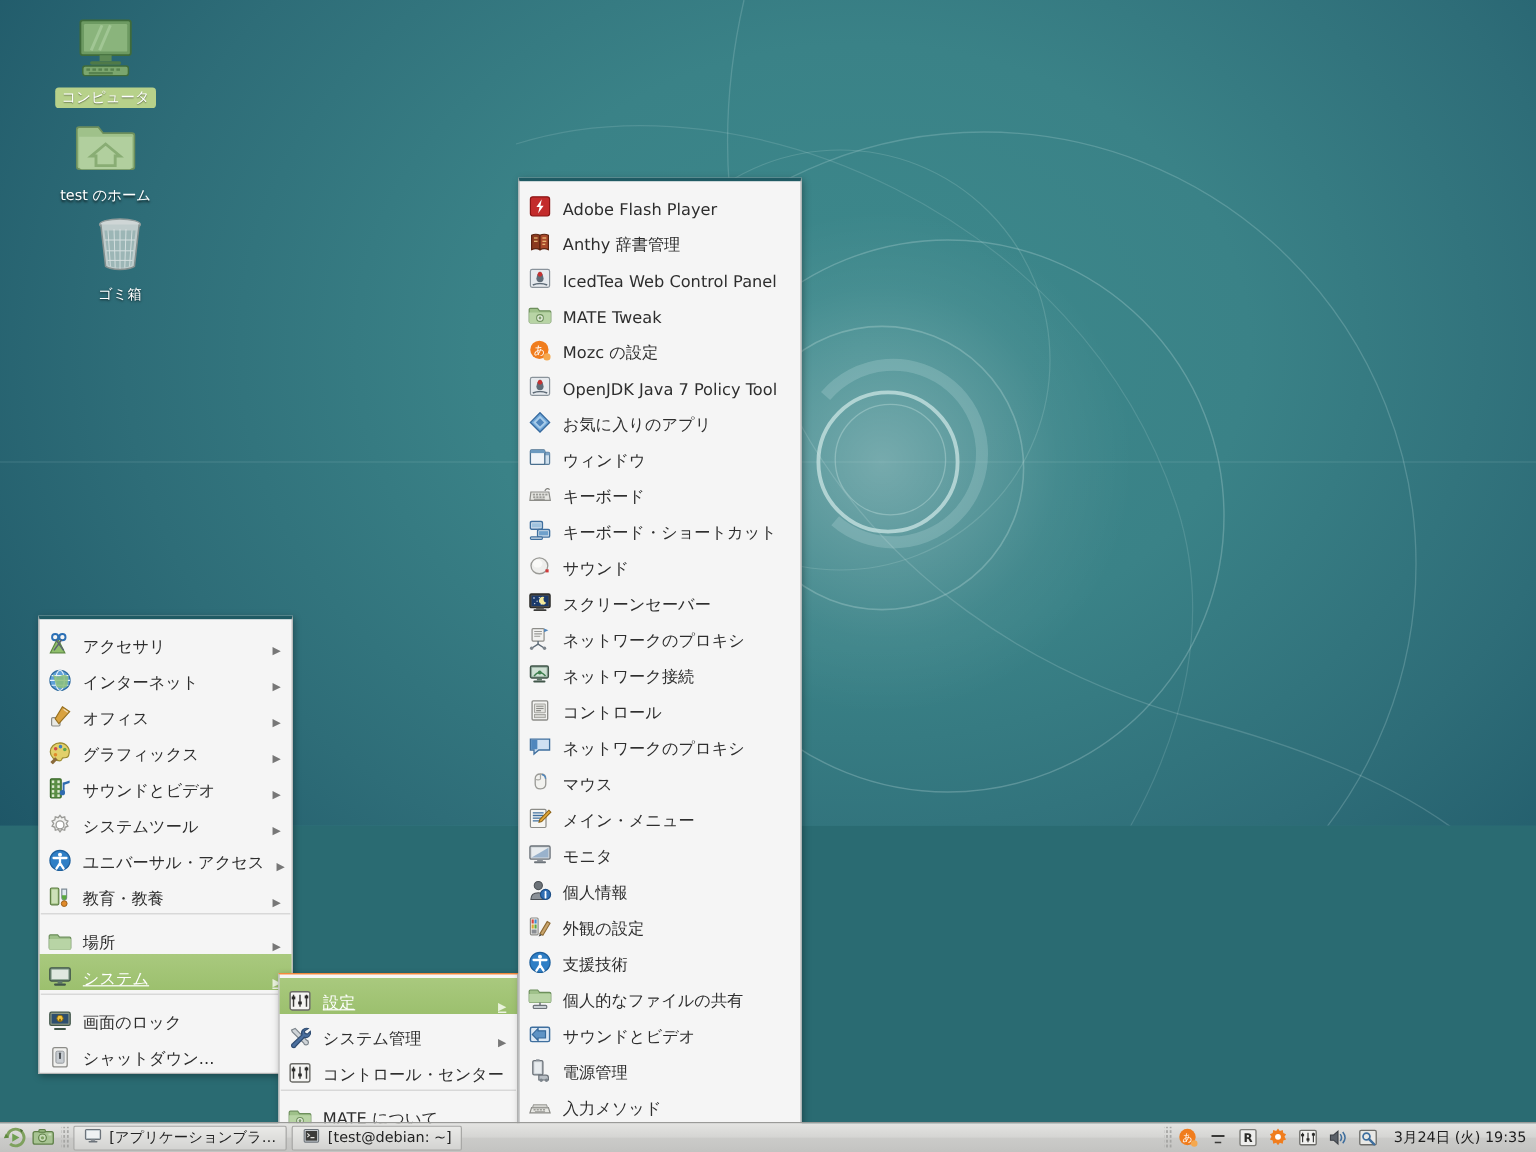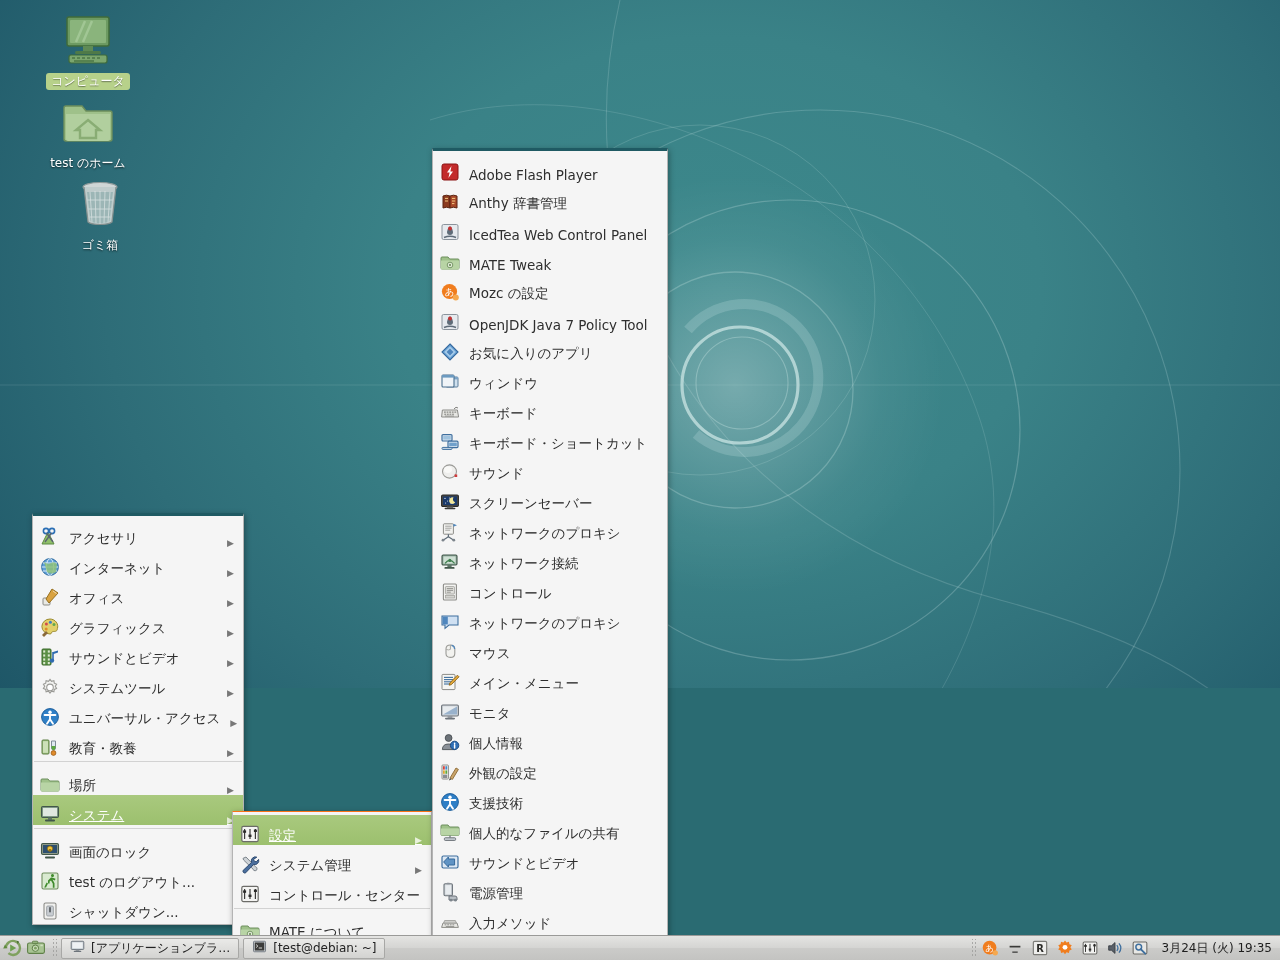--- a/index.html
+++ b/index.html
@@ -329,31 +329,20 @@
         <rect x="1.5" y="2.5" width="17" height="11" rx="1.4" fill="#8d9a86" stroke="#41564a" stroke-width="1.1"></rect>
         <rect x="3" y="4" width="14" height="8" fill="#2e4f6e"></rect>
         <circle cx="10" cy="7.6" r="2.6" fill="#f2c53d" stroke="#8a6a10" stroke-width=".8"></circle>
         <rect x="9.2" y="8" width="1.6" height="2.6" fill="#8a6a10"></rect>
         <rect x="5" y="15.6" width="10" height="1.8" rx=".9" fill="#41564a"></rect>
       </svg>
     </span>
     <span class="lbl">画面のロック</span>
   </div>
 
-  <div class="mi">
-    <span class="ic">
-      <svg width="20" height="20" viewBox="0 0 20 20">
-        <rect x="2" y="2" width="16" height="16" rx="1.5" fill="#d9ead0" stroke="#6f8d5d" stroke-width="1.1"></rect>
-        <path d="M11 4.6 a1.5 1.5 0 1 1 0 .01" fill="#3f8b2c"></path>
-        <path d="M11 6.4 l-3 3 l0 3 l1.6 0 l0 -2 l1.4 -1 l1.8 3.4 l0 4 h1.7 l0 -4.6 l-2 -3.6 l2.4 0.8 l0.6 -1.6 l-3.5 -1.4 z" fill="#3f8b2c"></path>
-        <path d="M6.6 11.4 l-2.4 5.2 h1.8 l2 -4.2 z" fill="#3f8b2c"></path>
-      </svg>
-    </span>
-    <span class="lbl">test のログアウト...</span>
-  </div>
 
   <div class="mi">
     <span class="ic">
       <svg width="20" height="20" viewBox="0 0 20 20">
         <rect x="4" y="2" width="12" height="16" rx="1.6" fill="#f0f0ee" stroke="#8c8c88" stroke-width="1.1"></rect>
         <rect x="6.6" y="5" width="6.8" height="10" rx="1.2" fill="#c7ccd1" stroke="#93989c" stroke-width=".8"></rect>
         <path d="M10 6.8 v4" stroke="#4a4f53" stroke-width="1.6" stroke-linecap="round"></path>
       </svg>
     </span>
     <span class="lbl">シャットダウン...</span>

